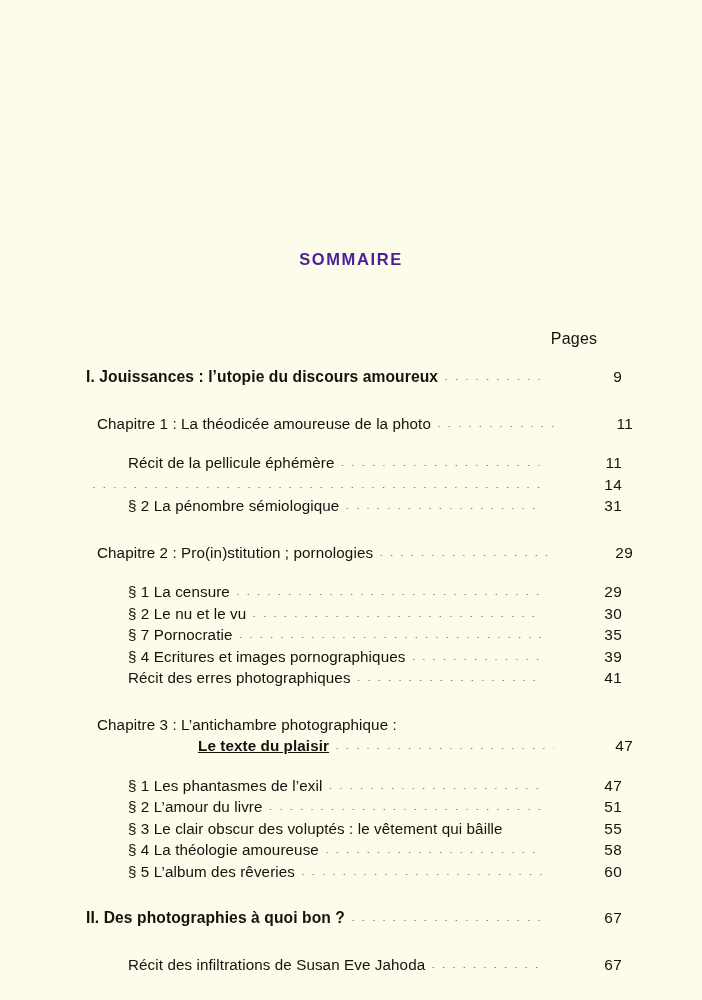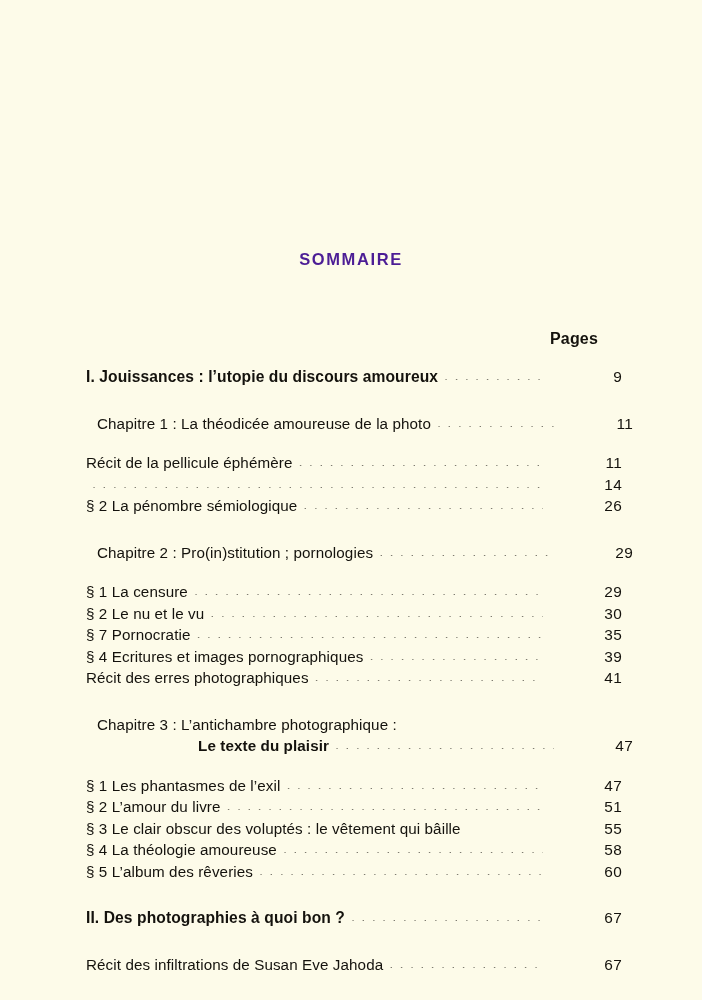--- a/index.html
+++ b/index.html
@@ -35,21 +35,21 @@
   }
 
   
   .pages-header {
     position: absolute;
     top: 330px;
     left: 528px;
     width: 92px;
     text-align: center;
     font-size: 16px;
-    font-weight: bold;
+    font-weight: normal;
     letter-spacing: 0.2px;
   }
 
   
   .toc {
     position: absolute;
     top: 366px;
     left: 86px;
     width: 536px;
   }
@@ -95,24 +95,24 @@
 
   
   .gap-lg  { height: 25px; }
   .gap-md  { height: 18px; }
 
   
   .lvl-part .label  { font-weight: bold; font-size: 15.6px; }
   .lvl-chap         { padding-left: 11px; }
   .lvl-chap .label .chap-prefix { font-weight: normal; }
   .lvl-chap .label .chap-title  { font-weight: normal; }
-  .lvl-sub .label   { font-weight: normal; }
+  .lvl-sub .label   { font-weight: normal; margin-left: 42px; }
 
   .cont-line { padding-left: 11px; }
-  .cont-line .label { font-weight: bold; padding-left: 101px; }
+  .cont-line .label { font-weight: bold; padding-left: 101px; text-decoration: underline; }
 </style>
 </head>
 <body>
 
 <div class="page">
 
   <div class="doc-title">SOMMAIRE</div>
 
   <div class="pages-header">Pages</div>
 
@@ -139,21 +139,21 @@
       <span class="leader"></span>
       <span class="pagenum">11</span>
     </div>
     <div class="entry lvl-sub">
       <span class="leader"></span>
       <span class="pagenum">14</span>
     </div>
     <div class="entry lvl-sub">
       <span class="label">§ 2 La pénombre sémiologique</span>
       <span class="leader"></span>
-      <span class="pagenum">26</span>
+      <span class="pagenum">31</span>
     </div>
 
     <div class="gap-lg"></div>
 
     <div class="entry lvl-chap">
       <span class="label"><span class="chap-prefix">Chapitre 2 : </span><span class="chap-title">Pro(in)stitution ; pornologies</span></span>
       <span class="leader"></span>
       <span class="pagenum">29</span>
     </div>
 

